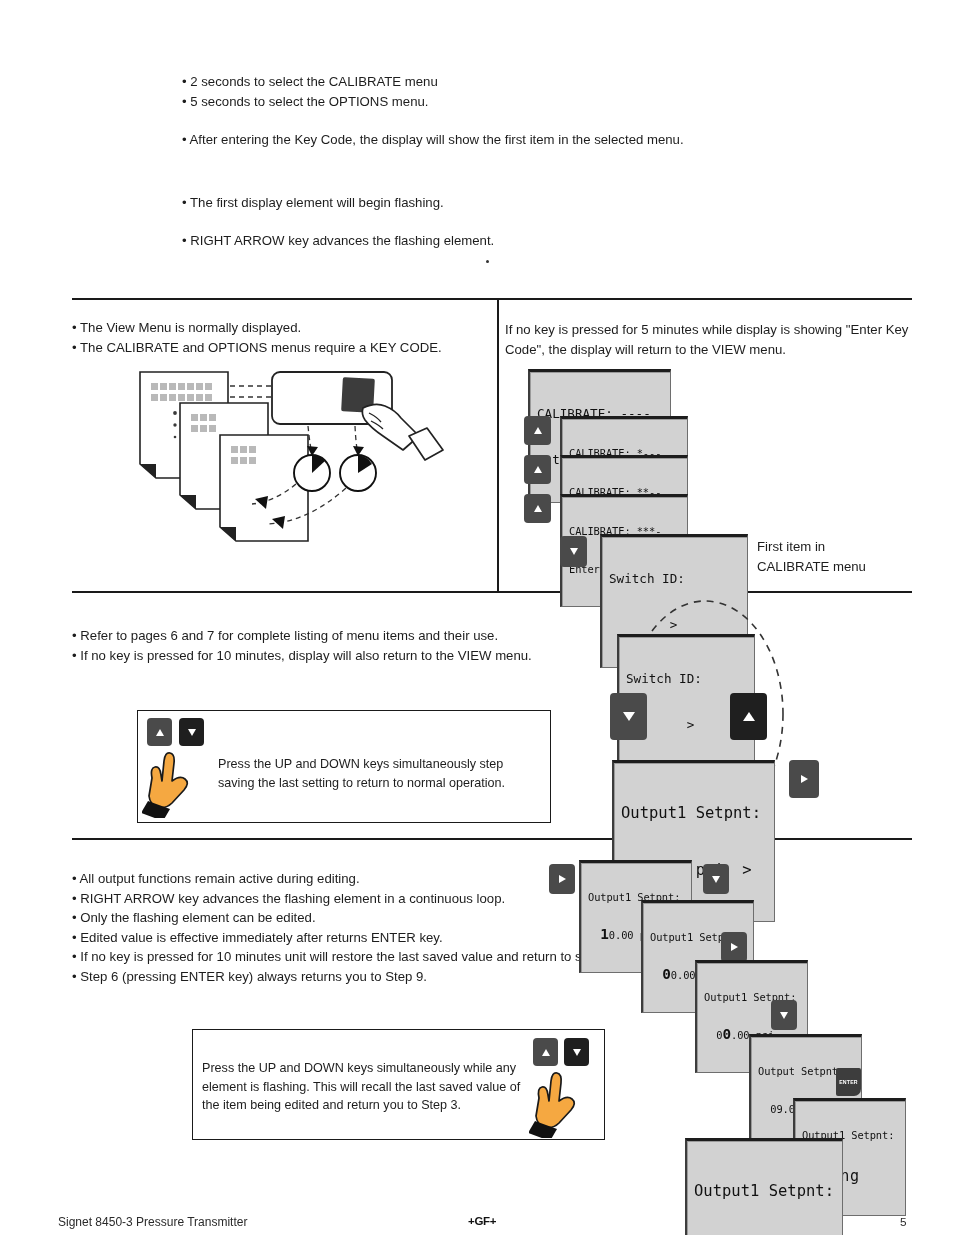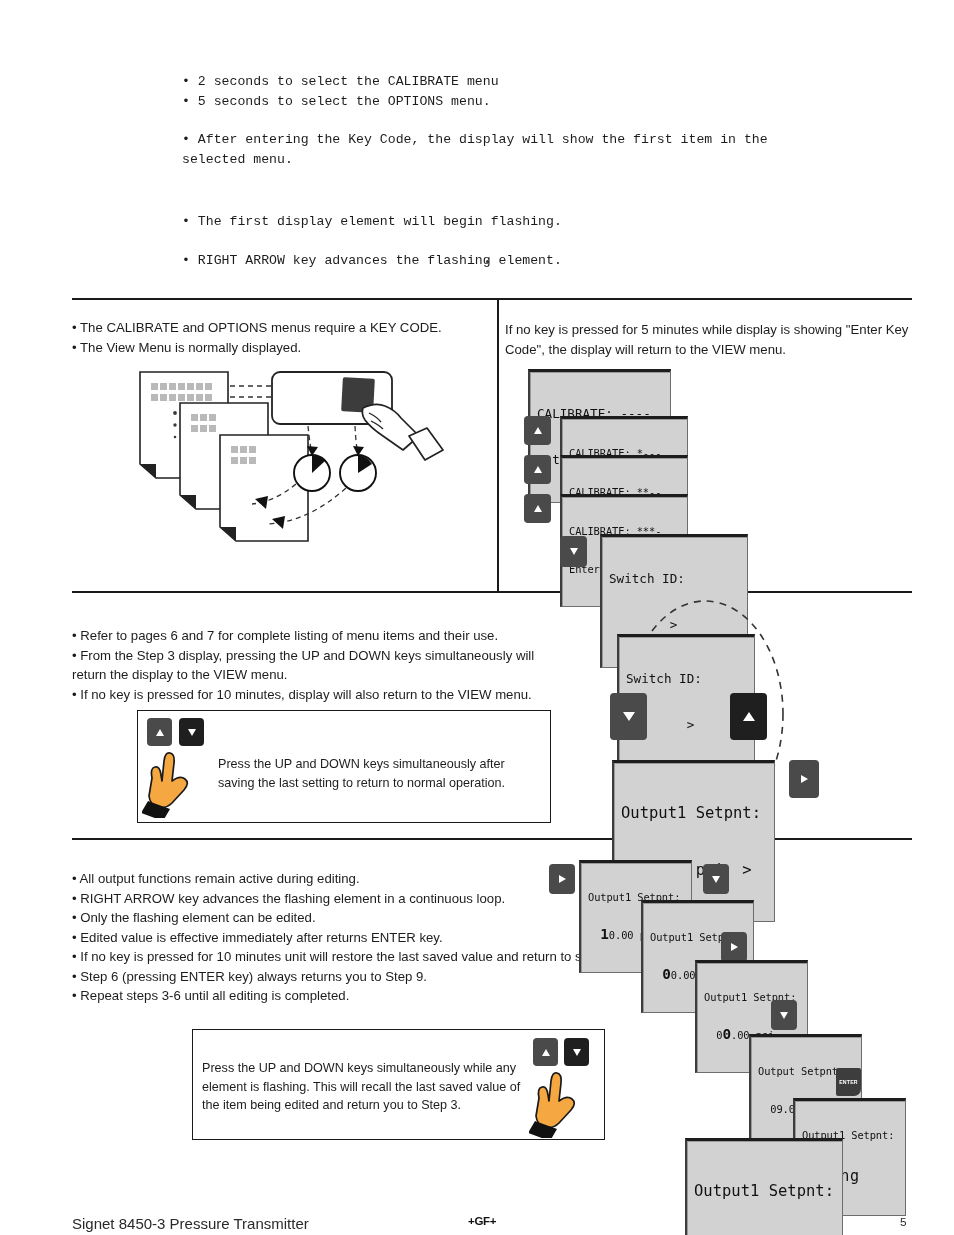--- a/index.html
+++ b/index.html
@@ -76,32 +76,32 @@
     color: #fff; font-size: 5.2px; font-weight: bold;
     font-family: "Liberation Sans", sans-serif; letter-spacing: 0.2px;
   }
 
   
   .callout { position: absolute; border: 1.6px solid #1a1a1a; background: #fff; }
   .callout-text { position: absolute; font-size: 12.6px; line-height: 18.5px; color: #1d1d1d; }
 
   
   .footer { position: absolute; bottom: 20px; left: 0; width: 954px; }
-  .footer .ft-left { position: absolute; left: 72px; font-size: 15px; color: #2a2a2a; }
+  .footer .ft-left { position: absolute; left: 58px; font-size: 12px; color: #2a2a2a; }
   .footer .ft-mid  { position: absolute; left: 468px; font-size: 11.5px; font-weight: bold; color: #111; letter-spacing: -0.3px; }
   .footer .ft-right{ position: absolute; left: 900px; font-size: 11.8px; color: #2a2a2a; }
 
   .stray-dot { position: absolute; width: 3px; height: 3px; background: #333; border-radius: 50%; }
 </style>
 </head>
 <body>
 
 <div class="page">
 
-  <div style="position:absolute; left:182px; top:72px; width:600px;font-family:Liberation Mono, monospace;">
+  <div style="position:absolute; left:182px; top:72px; width:600px;">
     <ul class="bullets">
       <li>2 seconds to select the CALIBRATE menu</li>
       <li>5 seconds to select the OPTIONS menu.</li>
     </ul>
     <div class="gap"></div>
     <ul class="bullets">
       <li>After entering the Key Code, the display will show the first item in the selected menu.</li>
     </ul>
     <div class="gap" style="height:43px;"></div>
     <ul class="bullets">
@@ -114,22 +114,22 @@
   </div>
   <div class="stray-dot" style="left:486px; top:260px;"></div>
 
   <div class="hrule" style="top:298px;"></div>
   <div class="hrule" style="top:591px;"></div>
   <div class="hrule" style="top:838px;"></div>
   <div class="vrule" style="left:497px; top:300px; height:291px;"></div>
 
   <div style="position:absolute; left:72px; top:318px; width:415px;">
     <ul class="bullets">
+      <li>The View Menu is normally displayed.</li>
       <li>The CALIBRATE and OPTIONS menus require a KEY CODE.</li>
-      <li>The View Menu is normally displayed.</li>
     </ul>
   </div>
 
   <svg style="position:absolute; left:120px; top:360px;" width="360" height="220" viewBox="0 0 360 220">
 
     <path d="M20 12 H108 V118 H36 L20 104 Z" fill="#fff" stroke="#222" stroke-width="1.6"></path>
     <path d="M20 104 L36 104 L36 118 Z" fill="#222"></path>
 
     <g fill="#b9b9b9">
       <rect x="31" y="23" width="7" height="7"></rect>
@@ -235,42 +235,45 @@
     <span class="l2">Enter Key Code</span>
   </div>
 
   <div class="key" style="left:560px; top:536px; width:27px; height:31px;">
     <span class="tri tri-down tri-sm"></span>
   </div>
   <div class="lcd lcd-md" style="left:600px; top:534px; width:148px;">
     <span class="l1">Switch ID:</span>
     <span class="l2">        &gt;</span>
   </div>
+  <div class="body-text" style="position:absolute; left:757px; top:537px; width:150px;">
+    <div>First item in</div>
+    <div>CALIBRATE menu</div>
+  </div>
 
   <div style="position:absolute; left:72px; top:626px; width:500px;">
     <ul class="bullets">
       <li>Refer to pages 6 and 7 for complete listing of menu items and their use.</li>
-      <li>From the Step 3 display, pressing the UP and DOWN keys simultaneously will return the display to the VIEW menu.</li>
       <li>If no key is pressed for 10 minutes, display will also return to the VIEW menu.</li>
     </ul>
   </div>
 
   <div class="callout" style="left:137px; top:710px; width:414px; height:113px;"></div>
   <div class="key" style="left:147px; top:718px; width:25px; height:28px;">
     <span class="tri tri-up tri-sm"></span>
   </div>
   <div class="key dark" style="left:179px; top:718px; width:25px; height:28px;">
     <span class="tri tri-down tri-sm"></span>
   </div>
   <svg style="position:absolute; left:142px; top:748px;" width="56" height="70" viewBox="0 0 56 70">
     <path d="M10 30 q-2 -10 3 -11 q5 -1 6 8 l1 6 l2 -20 q1 -9 6 -8 q5 1 4 10 l-2 18
              q8 -6 13 -2 q5 4 -1 11 l-12 13 q-6 6 -14 4 q-8 -2 -9 -11 Z" fill="#f5a841" stroke="#1a1a1a" stroke-width="1.7" stroke-linejoin="round"></path>
     <path d="M6 53 l22 8 l-7 12 l-22 -8 Z" fill="#111"></path>
   </svg>
-  <div class="callout-text" style="left:218px; top:755px; width:318px;">Press the UP and DOWN keys simultaneously after saving the last setting to return to normal operation.</div>
+  <div class="callout-text" style="left:218px; top:755px; width:318px;">Press the UP and DOWN keys simultaneously step saving the last setting to return to normal operation.</div>
 
   <svg style="position:absolute; left:605px; top:598px;" width="200" height="232" viewBox="0 0 200 232">
     <ellipse cx="100" cy="116" rx="78" ry="113" fill="none" stroke="#333" stroke-width="1.6" stroke-dasharray="7,6"></ellipse>
   </svg>
   <div class="lcd lcd-md" style="left:617px; top:634px; width:138px;">
     <span class="l1">Switch ID:</span>
     <span class="l2">        &gt;</span>
   </div>
   <div class="key" style="left:610px; top:693px; width:37px; height:47px;">
     <span class="tri tri-down"></span>
@@ -287,21 +290,20 @@
   </div>
 
   <div style="position:absolute; left:72px; top:869px; width:595px;">
     <ul class="bullets">
       <li>All output functions remain active during editing.</li>
       <li>RIGHT ARROW key advances the flashing element in a continuous loop.</li>
       <li>Only the flashing element can be edited.</li>
       <li>Edited value is effective immediately after returns ENTER key.</li>
       <li>If no key is pressed for 10 minutes unit will restore the last saved value and return to step 3.</li>
       <li>Step 6 (pressing ENTER key) always returns you to Step 9.</li>
-      <li>Repeat steps 3-6 until all editing is completed.</li>
     </ul>
   </div>
 
   <div class="callout" style="left:192px; top:1029px; width:413px; height:111px;"></div>
   <div class="callout-text" style="left:202px; top:1059px; width:320px;">Press the UP and DOWN keys simultaneously while any element is flashing. This will recall the last saved value of the item being edited and return you to Step 3.</div>
   <div class="key" style="left:533px; top:1038px; width:25px; height:28px;">
     <span class="tri tri-up tri-sm"></span>
   </div>
   <div class="key dark" style="left:564px; top:1038px; width:25px; height:28px;">
     <span class="tri tri-down tri-sm"></span>

